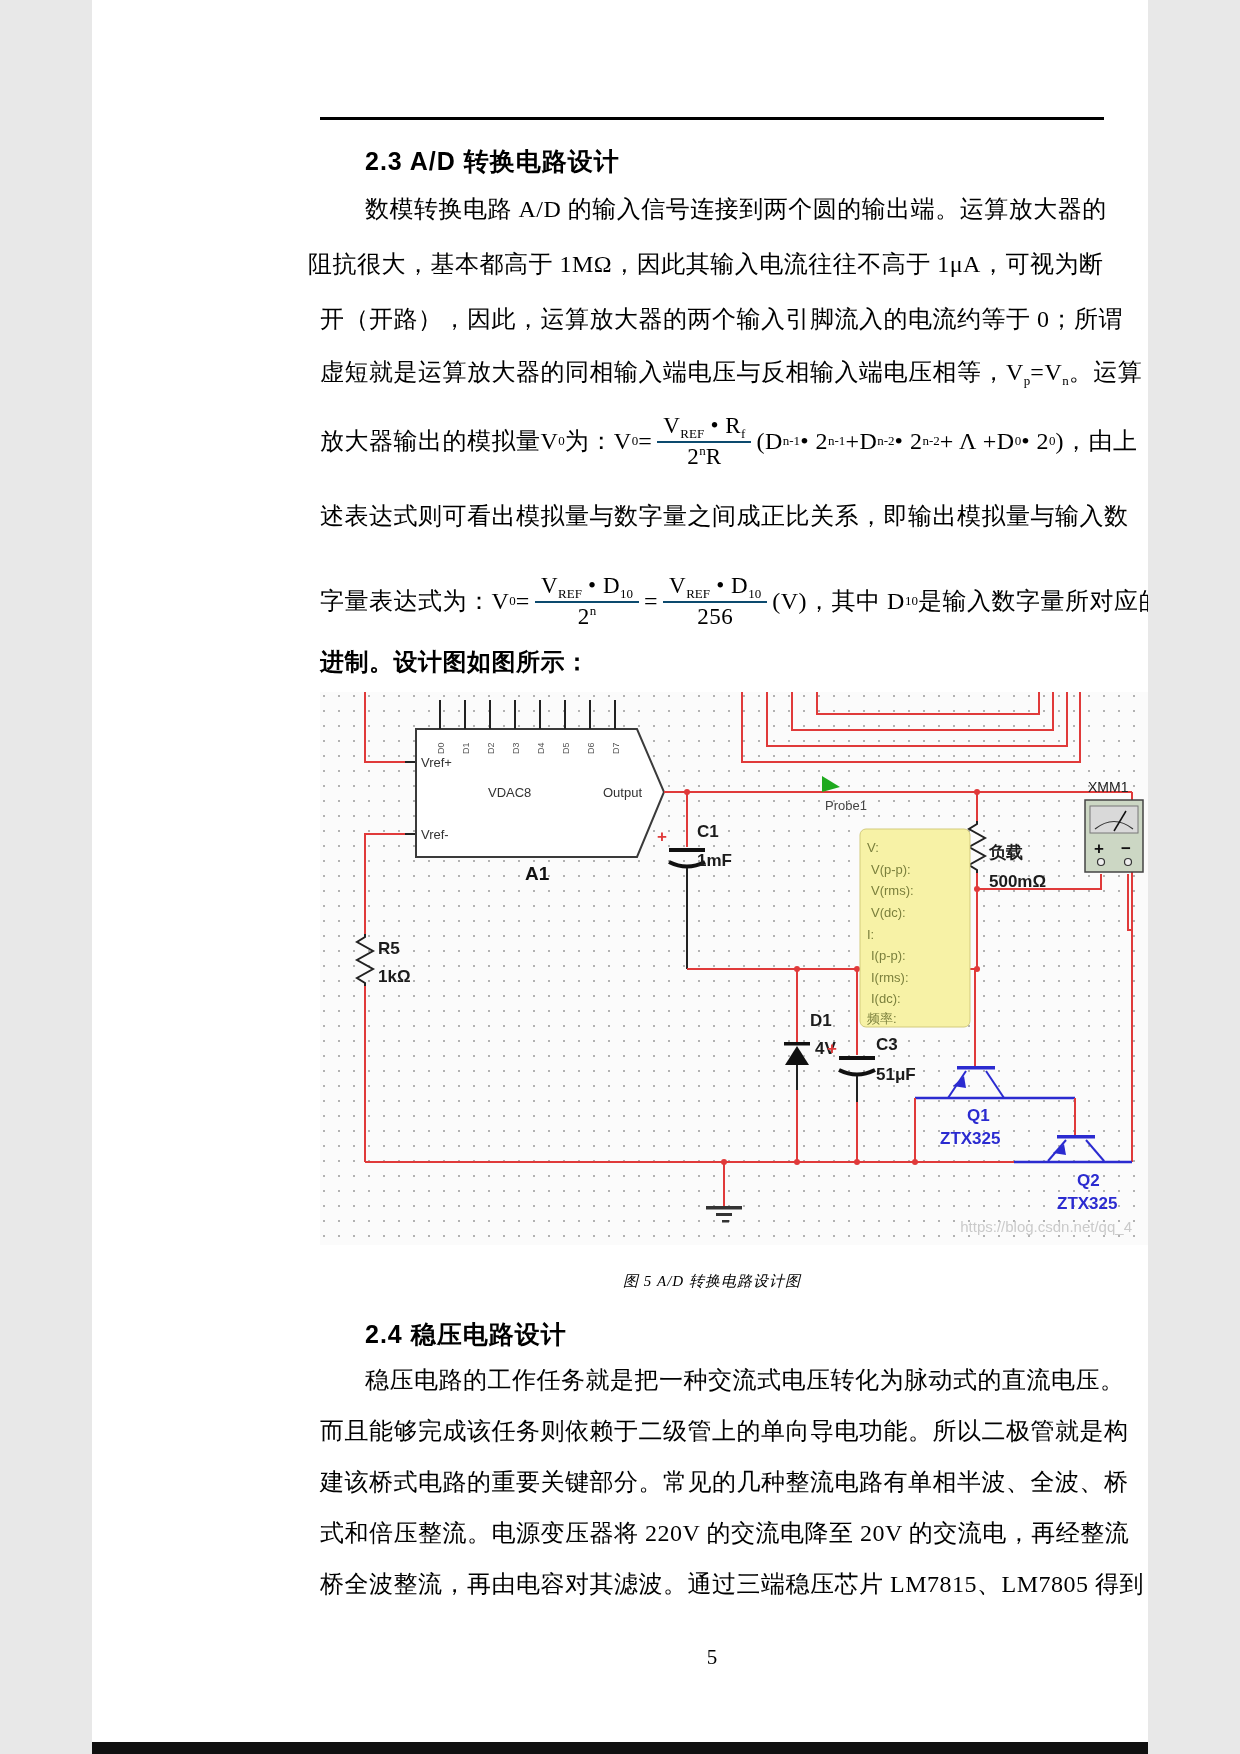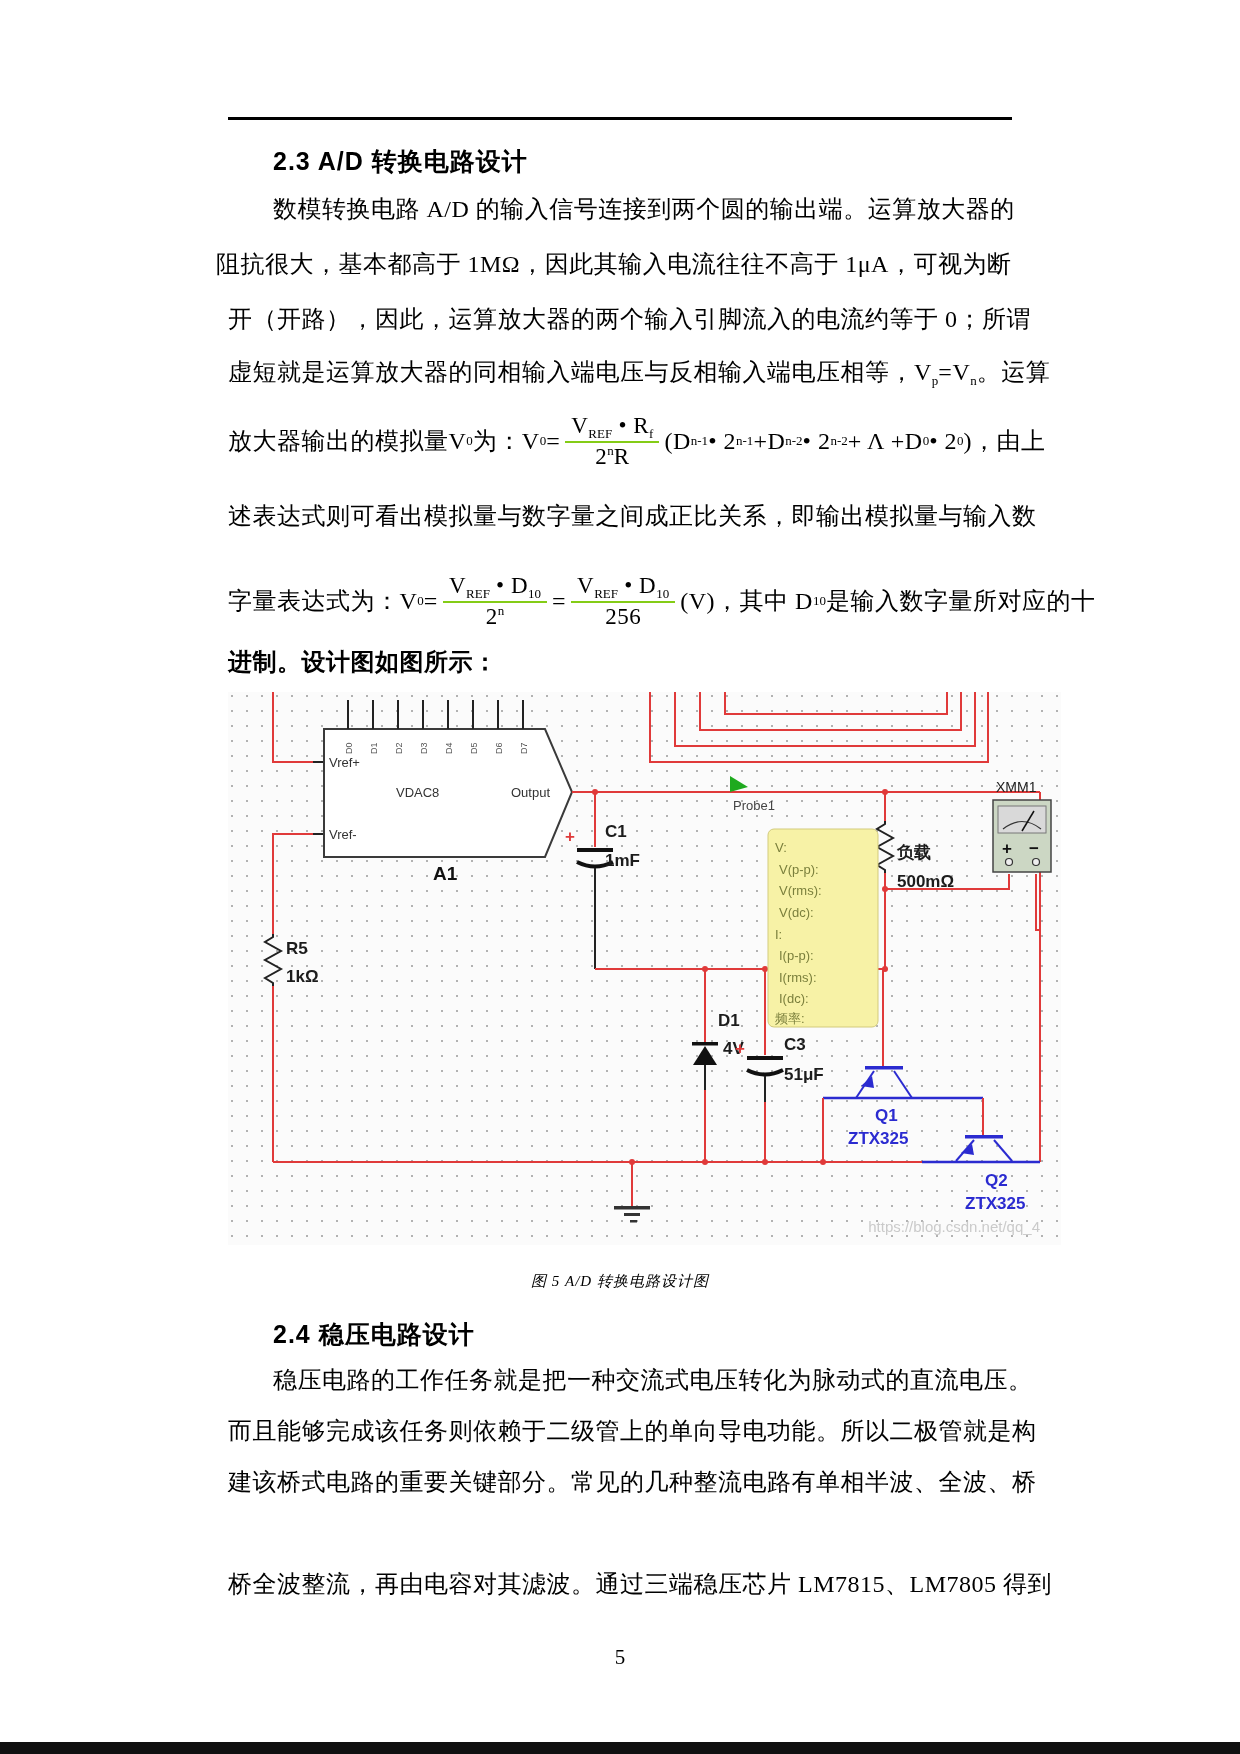--- a/index.html
+++ b/index.html
@@ -1,24 +1,24 @@
 <!DOCTYPE html>
 <html><head>
 <meta charset="utf-8">
 <style>
   html,body{margin:0;padding:0;background:#e8e8e8;}
-  .page{position:relative;width:1240px;height:1754px;background:#ffffff;margin:0 auto;
+  .page{position:relative;width:1056px;height:1754px;background:#ffffff;margin:0 auto;
         font-family:"Liberation Serif","DejaVu Serif",serif;color:#000;overflow:hidden;}
   .rule{position:absolute;left:228px;top:117px;width:784px;height:3px;background:#000;}
   .h{position:absolute;font-family:"Liberation Sans","DejaVu Sans",sans-serif;
      font-weight:bold;font-size:25px;white-space:nowrap;letter-spacing:1px;}
   .line{position:absolute;font-size:24px;white-space:nowrap;letter-spacing:0.5px;}
   .fline{position:absolute;display:flex;align-items:center;font-size:24px;white-space:nowrap;letter-spacing:0.5px;}
   .frac{display:inline-flex;flex-direction:column;align-items:center;line-height:1.18;margin:0 5px;font-size:23px;}
-  .frac .num{border-bottom:2px solid #84cc16;padding:0 6px;}
+  .frac .num{border-bottom:2px solid #0c4a6e;padding:0 6px;}
   .frac .den{padding:0 6px;}
   sub{font-size:13px;vertical-align:-5px;letter-spacing:0;}
   sup{font-size:13px;vertical-align:9px;letter-spacing:0;}
   .caption{position:absolute;left:228px;width:784px;top:1272px;text-align:center;
            font-size:15px;letter-spacing:1px;font-style:italic;}
   .pageno{position:absolute;left:228px;width:784px;top:1645px;text-align:center;font-size:21px;}
   .botbar{position:absolute;left:0;top:1742px;width:1240px;height:12px;background:#101010;}
   .fig{position:absolute;left:228px;top:692px;width:833px;height:553px;}
   svg text{font-family:"Liberation Sans","DejaVu Sans",sans-serif;}
   .complabel{font-weight:bold;font-size:17px;fill:#1c1c1c;}
@@ -271,18 +271,19 @@
     <text x="812" y="540" text-anchor="end" style="font-size:15px;fill:#c2c2c2;opacity:0.85;">https://blog.csdn.net/qq_4</text>
   </svg>
 
   <div class="caption">图 5 A/D 转换电路设计图</div>
 
   <div class="h" style="left:273px;top:1318px;">2.4 稳压电路设计</div>
 
   <div class="line" style="left:273px;top:1364px;">稳压电路的工作任务就是把一种交流式电压转化为脉动式的直流电压。</div>
   <div class="line" style="left:228px;top:1466px;">建该桥式电路的重要关键部分。常见的几种整流电路有单相半波、全波、桥</div>
   <div class="line" style="left:228px;top:1415px;">而且能够完成该任务则依赖于二级管上的单向导电功能。所以二极管就是构</div>
+  <div class="line" style="left:228px;top:1517px;">式和倍压整流。电源变压器将 220V 的交流电降至 20V 的交流电，再经整流</div>
   <div class="line" style="left:228px;top:1568px;">桥全波整流，再由电容对其滤波。通过三端稳压芯片 LM7815、LM7805 得到</div>
 
   <div class="pageno">5</div>
 
   <div class="botbar"></div>
 </div>
 
 </body></html>

